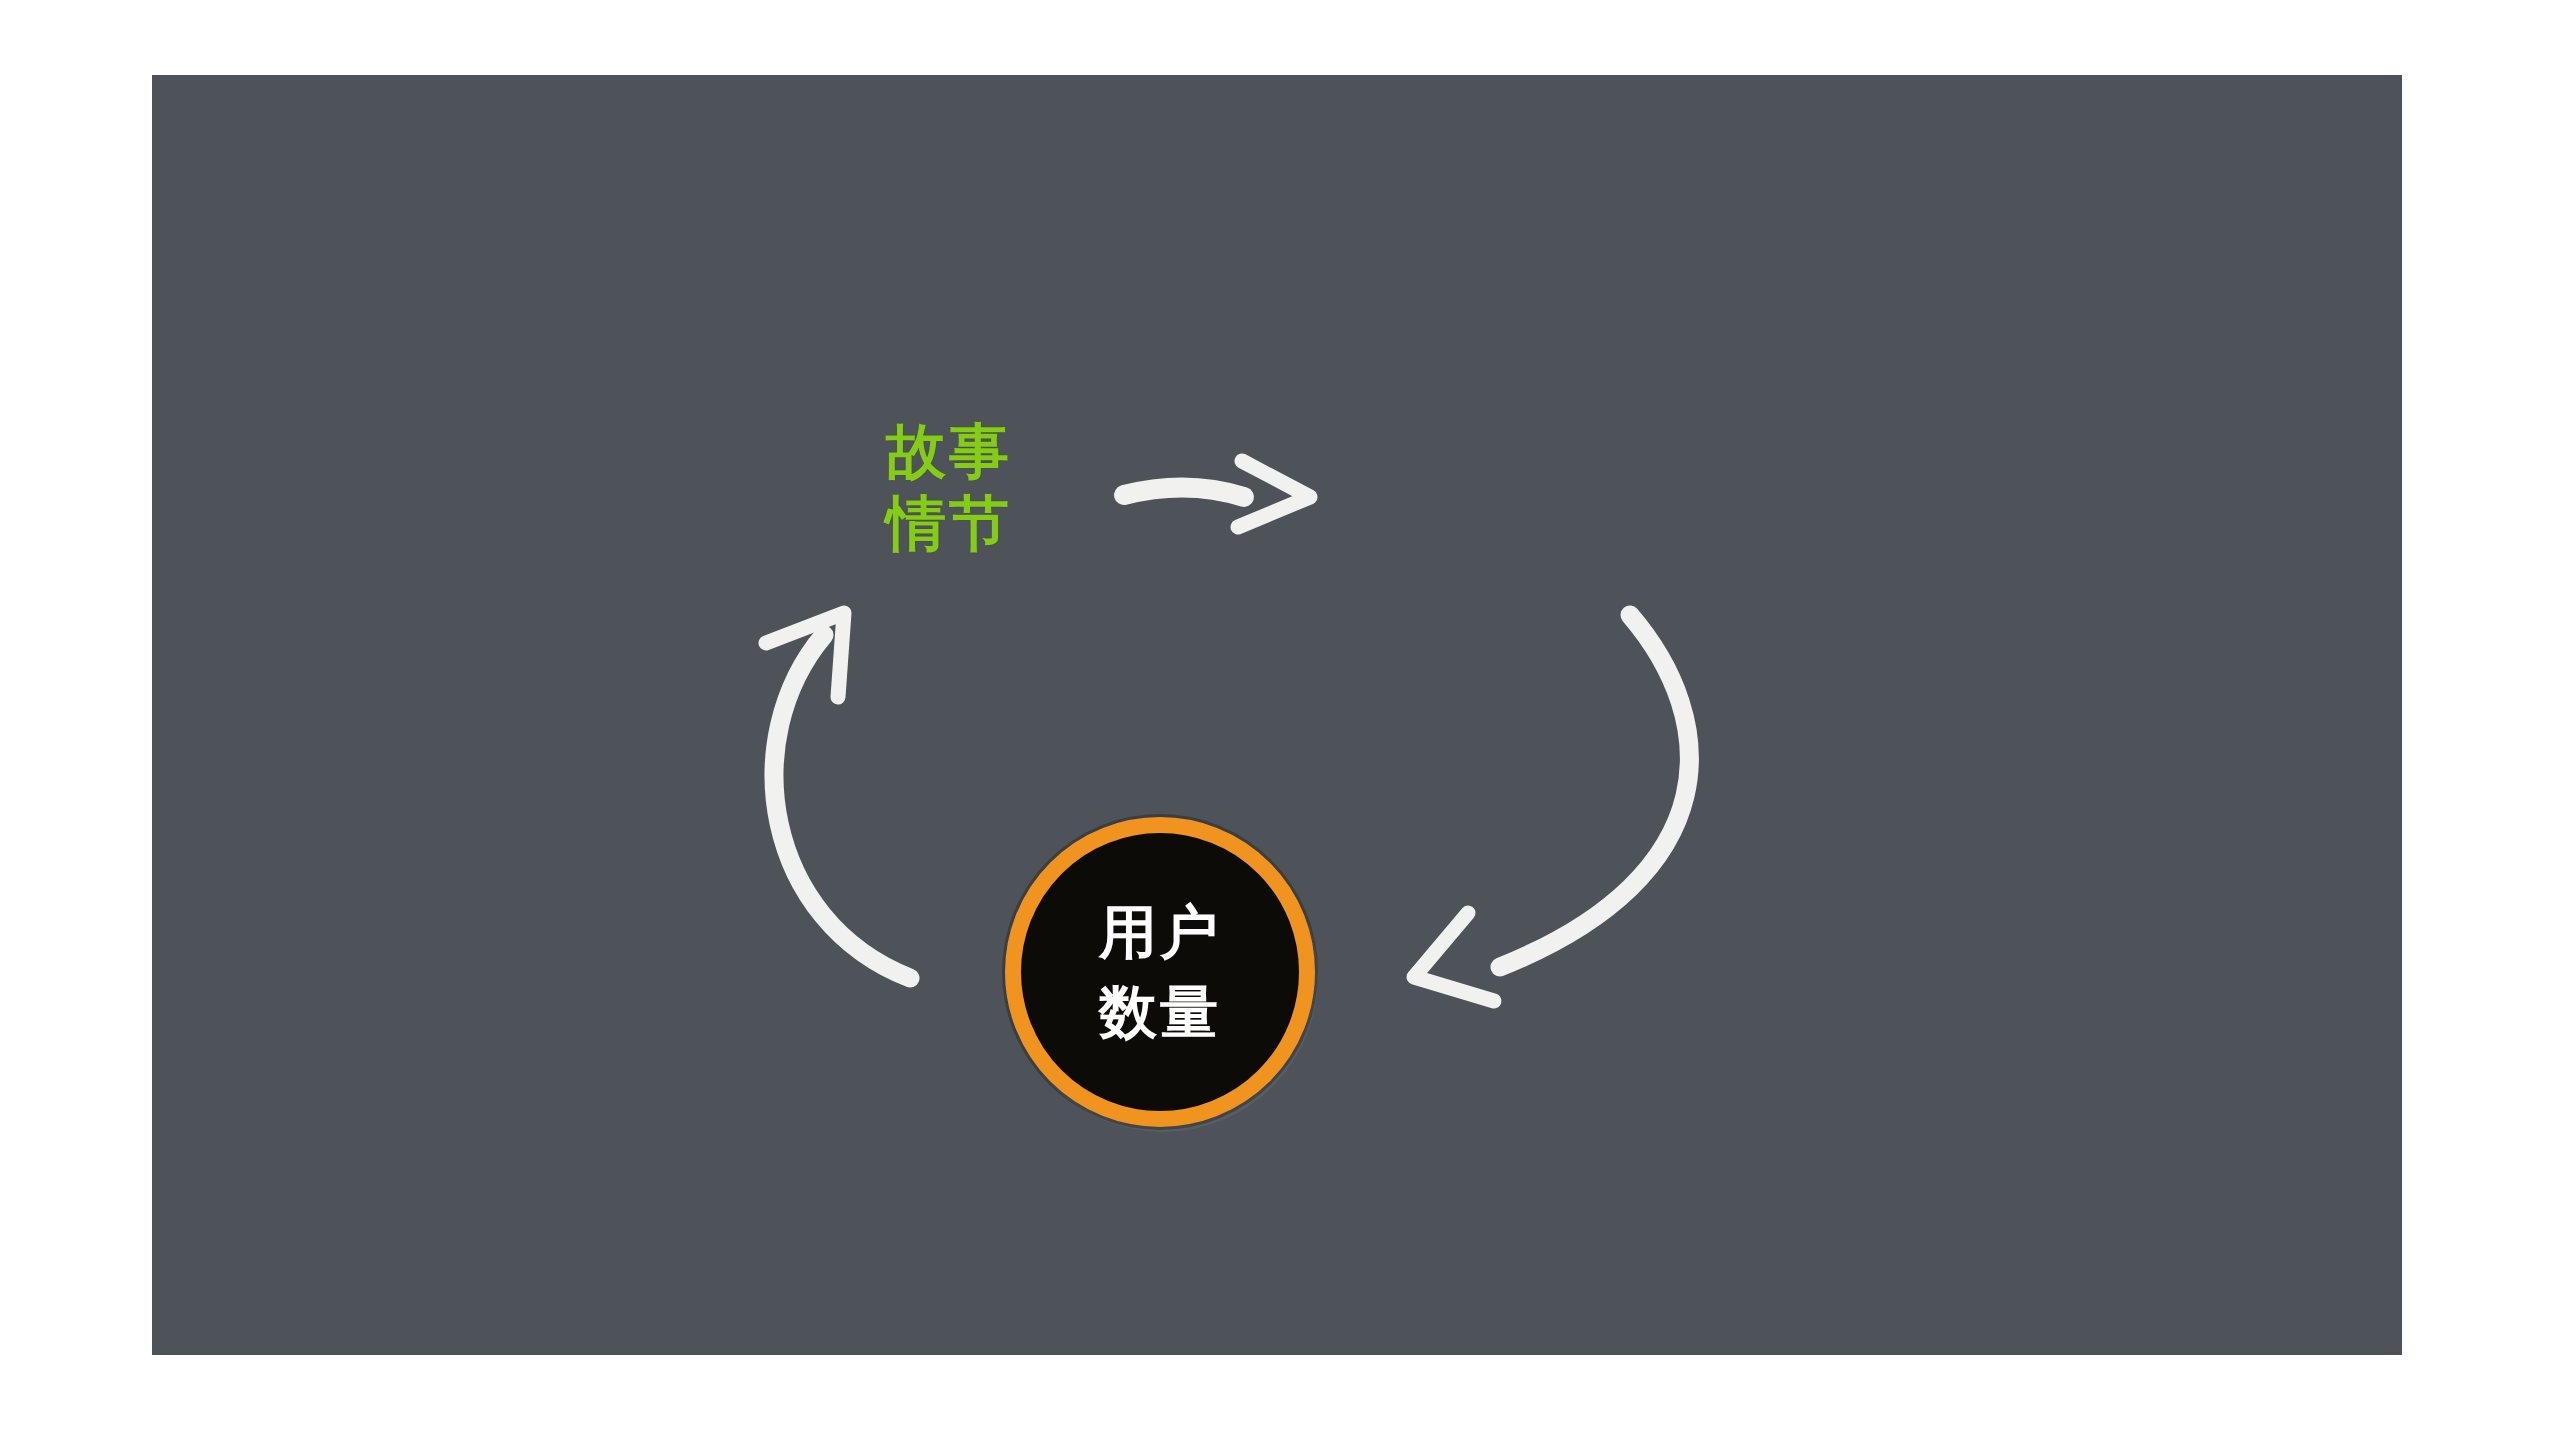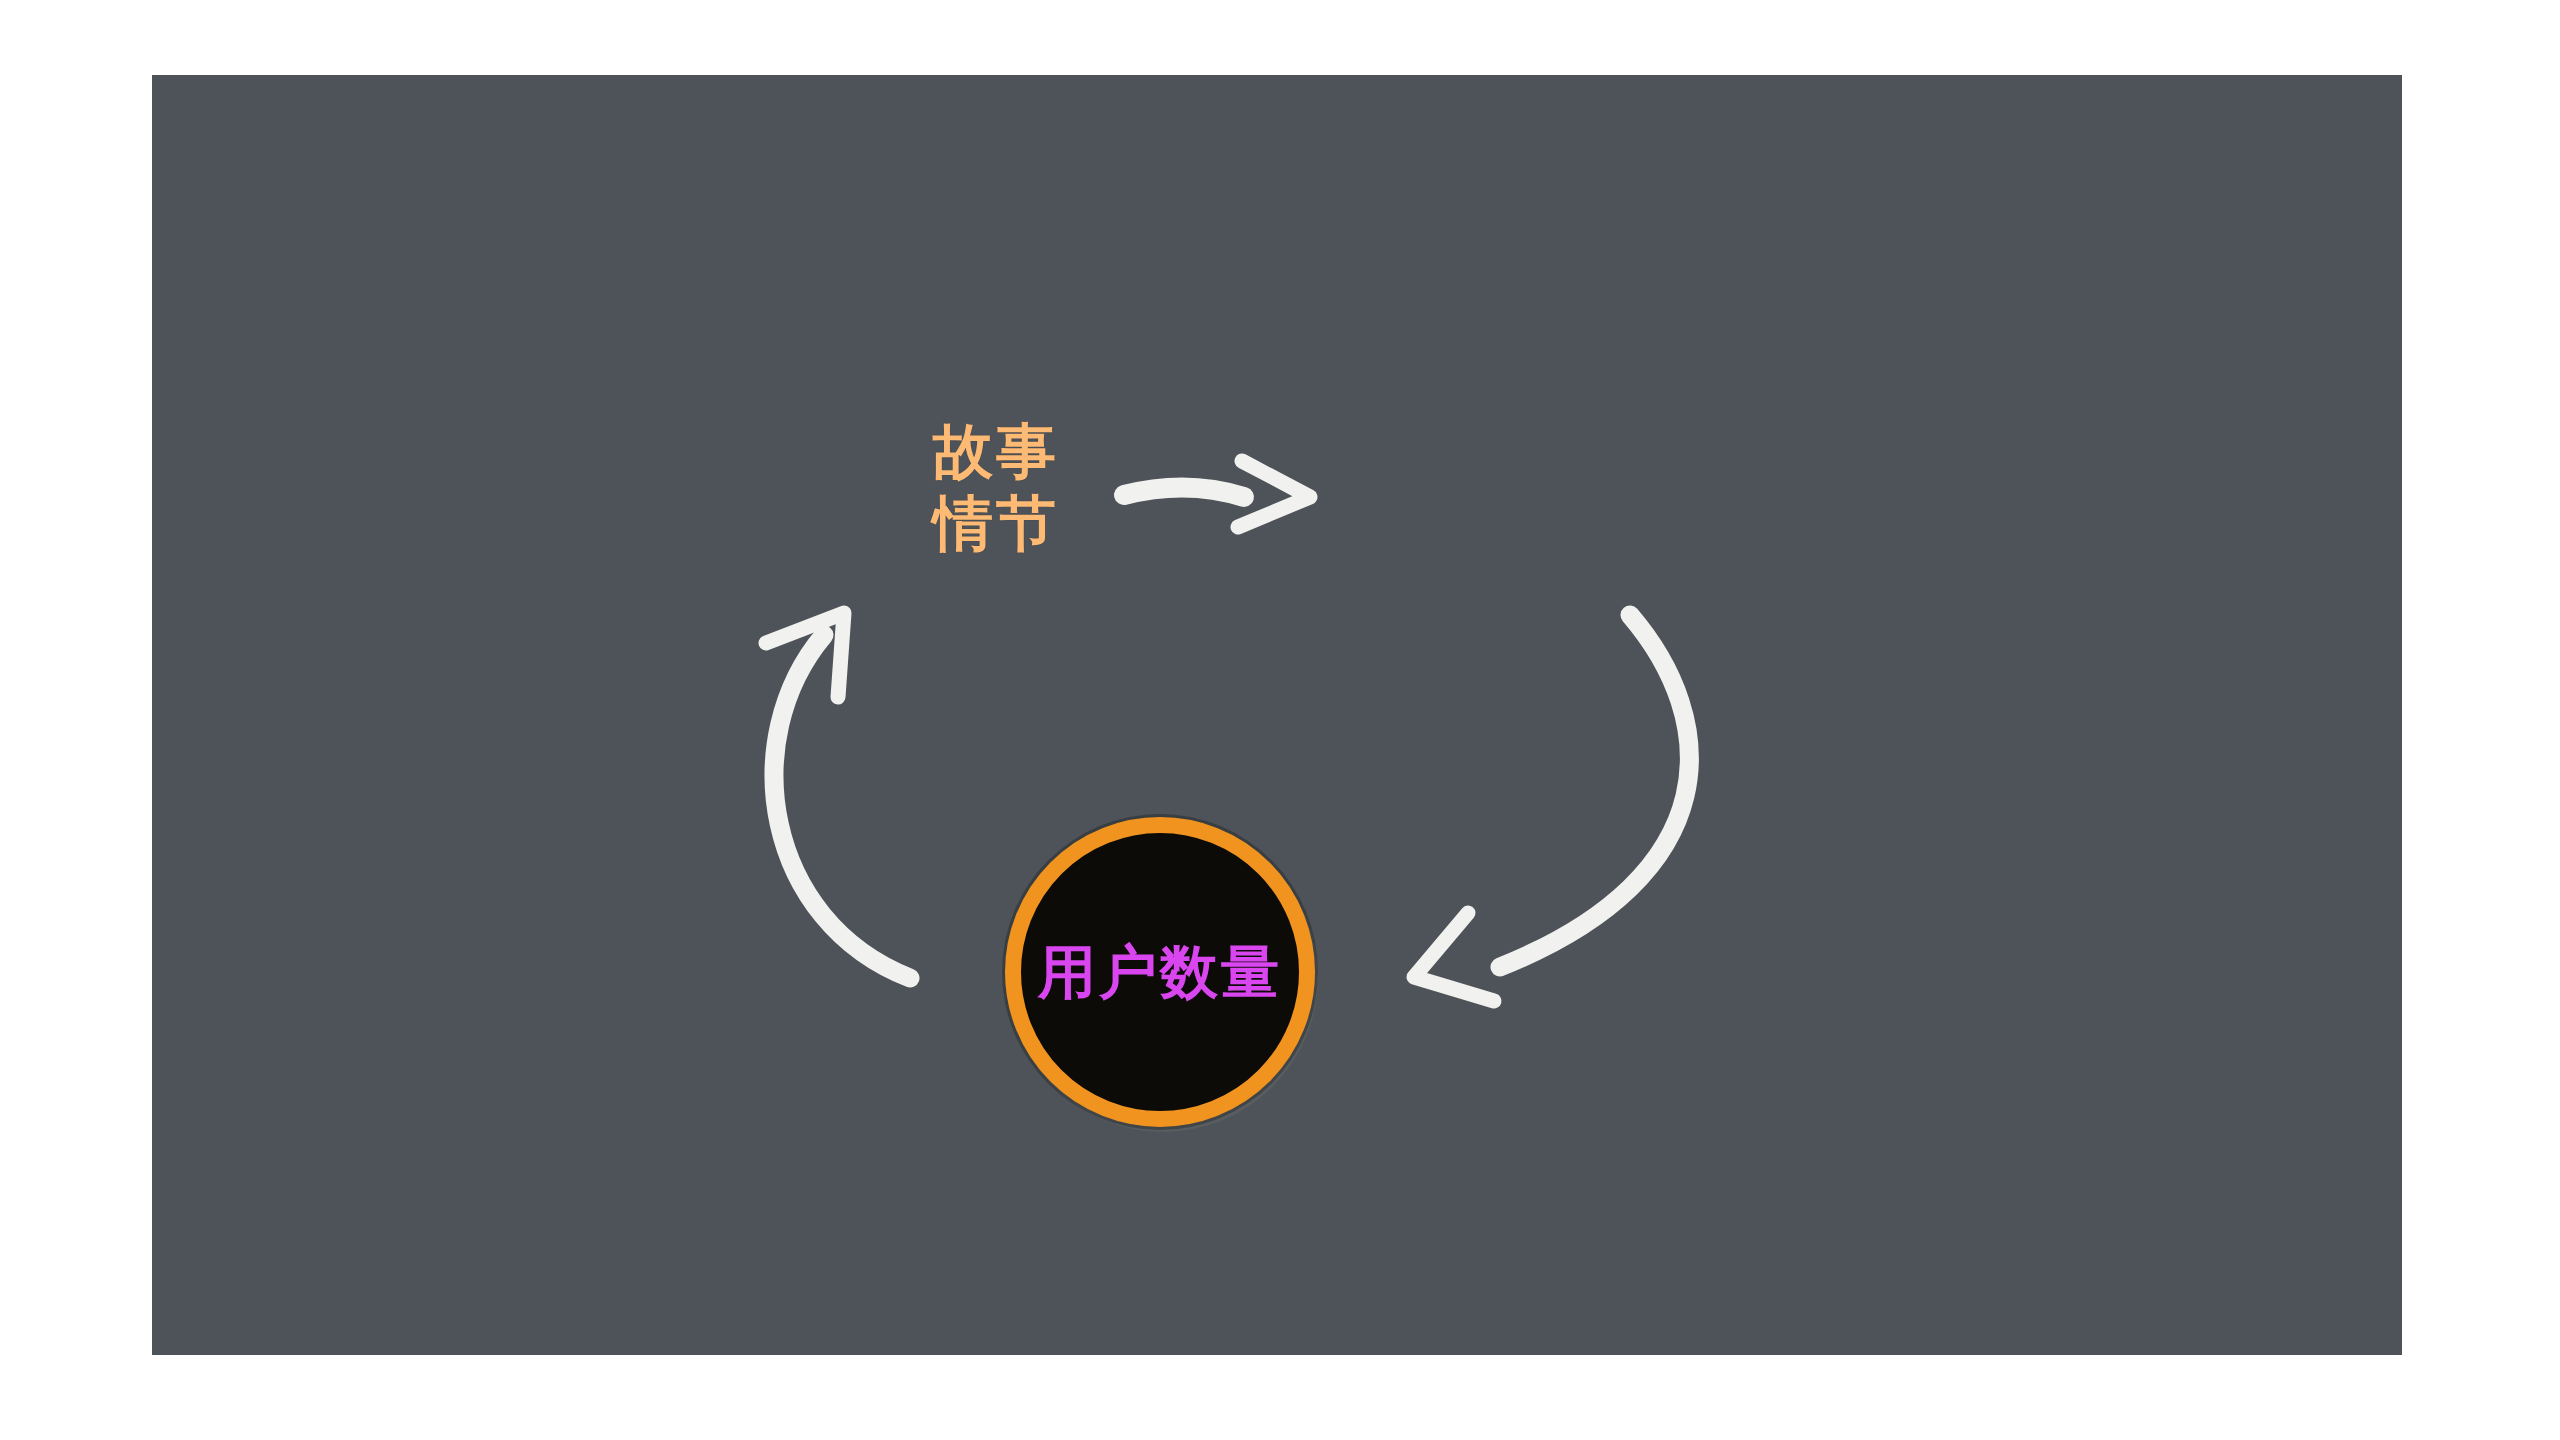--- a/index.html
+++ b/index.html
@@ -19,47 +19,46 @@
     position: absolute;
     left: 152px;
     top: 75px;
     width: 2250px;
     height: 1280px;
     background: #4d5358;
   }
   .node {
     position: absolute;
     width: 220px;
-    text-align: center;
     font-weight: bold;
-    color: #fdba74;
+    color: #84cc16;
     font-size: 60px;
     line-height: 72px;
     letter-spacing: 3px;
     text-shadow: 0 0 1px rgba(0,0,0,0.35);
   }
   .node-story { left: 734px; top: 340px; }
   .node-blocks { left: 1183px; top: 340px; }
   .circle-node {
     position: absolute;
     left: 853px;
     top: 742px;
     width: 310px;
     height: 310px;
     box-sizing: border-box;
     border-radius: 50%;
     background: #0d0b08;
     border: 16px solid #f0931f;
     box-shadow: 0 0 0 3px rgba(0,0,0,0.25), 3px 5px 0 rgba(255,255,255,0.06);
     display: flex;
-    flex-direction: row;
+    flex-direction: column;
     align-items: center;
     justify-content: center;
     font-weight: bold;
-    color: #d946ef;
+    color: #ffffff;
     font-size: 58px;
     line-height: 80px;
     letter-spacing: 3px;
     text-align: center;
   }
   .arrows {
     position: absolute;
     left: 0;
     top: 0;
     pointer-events: none;

